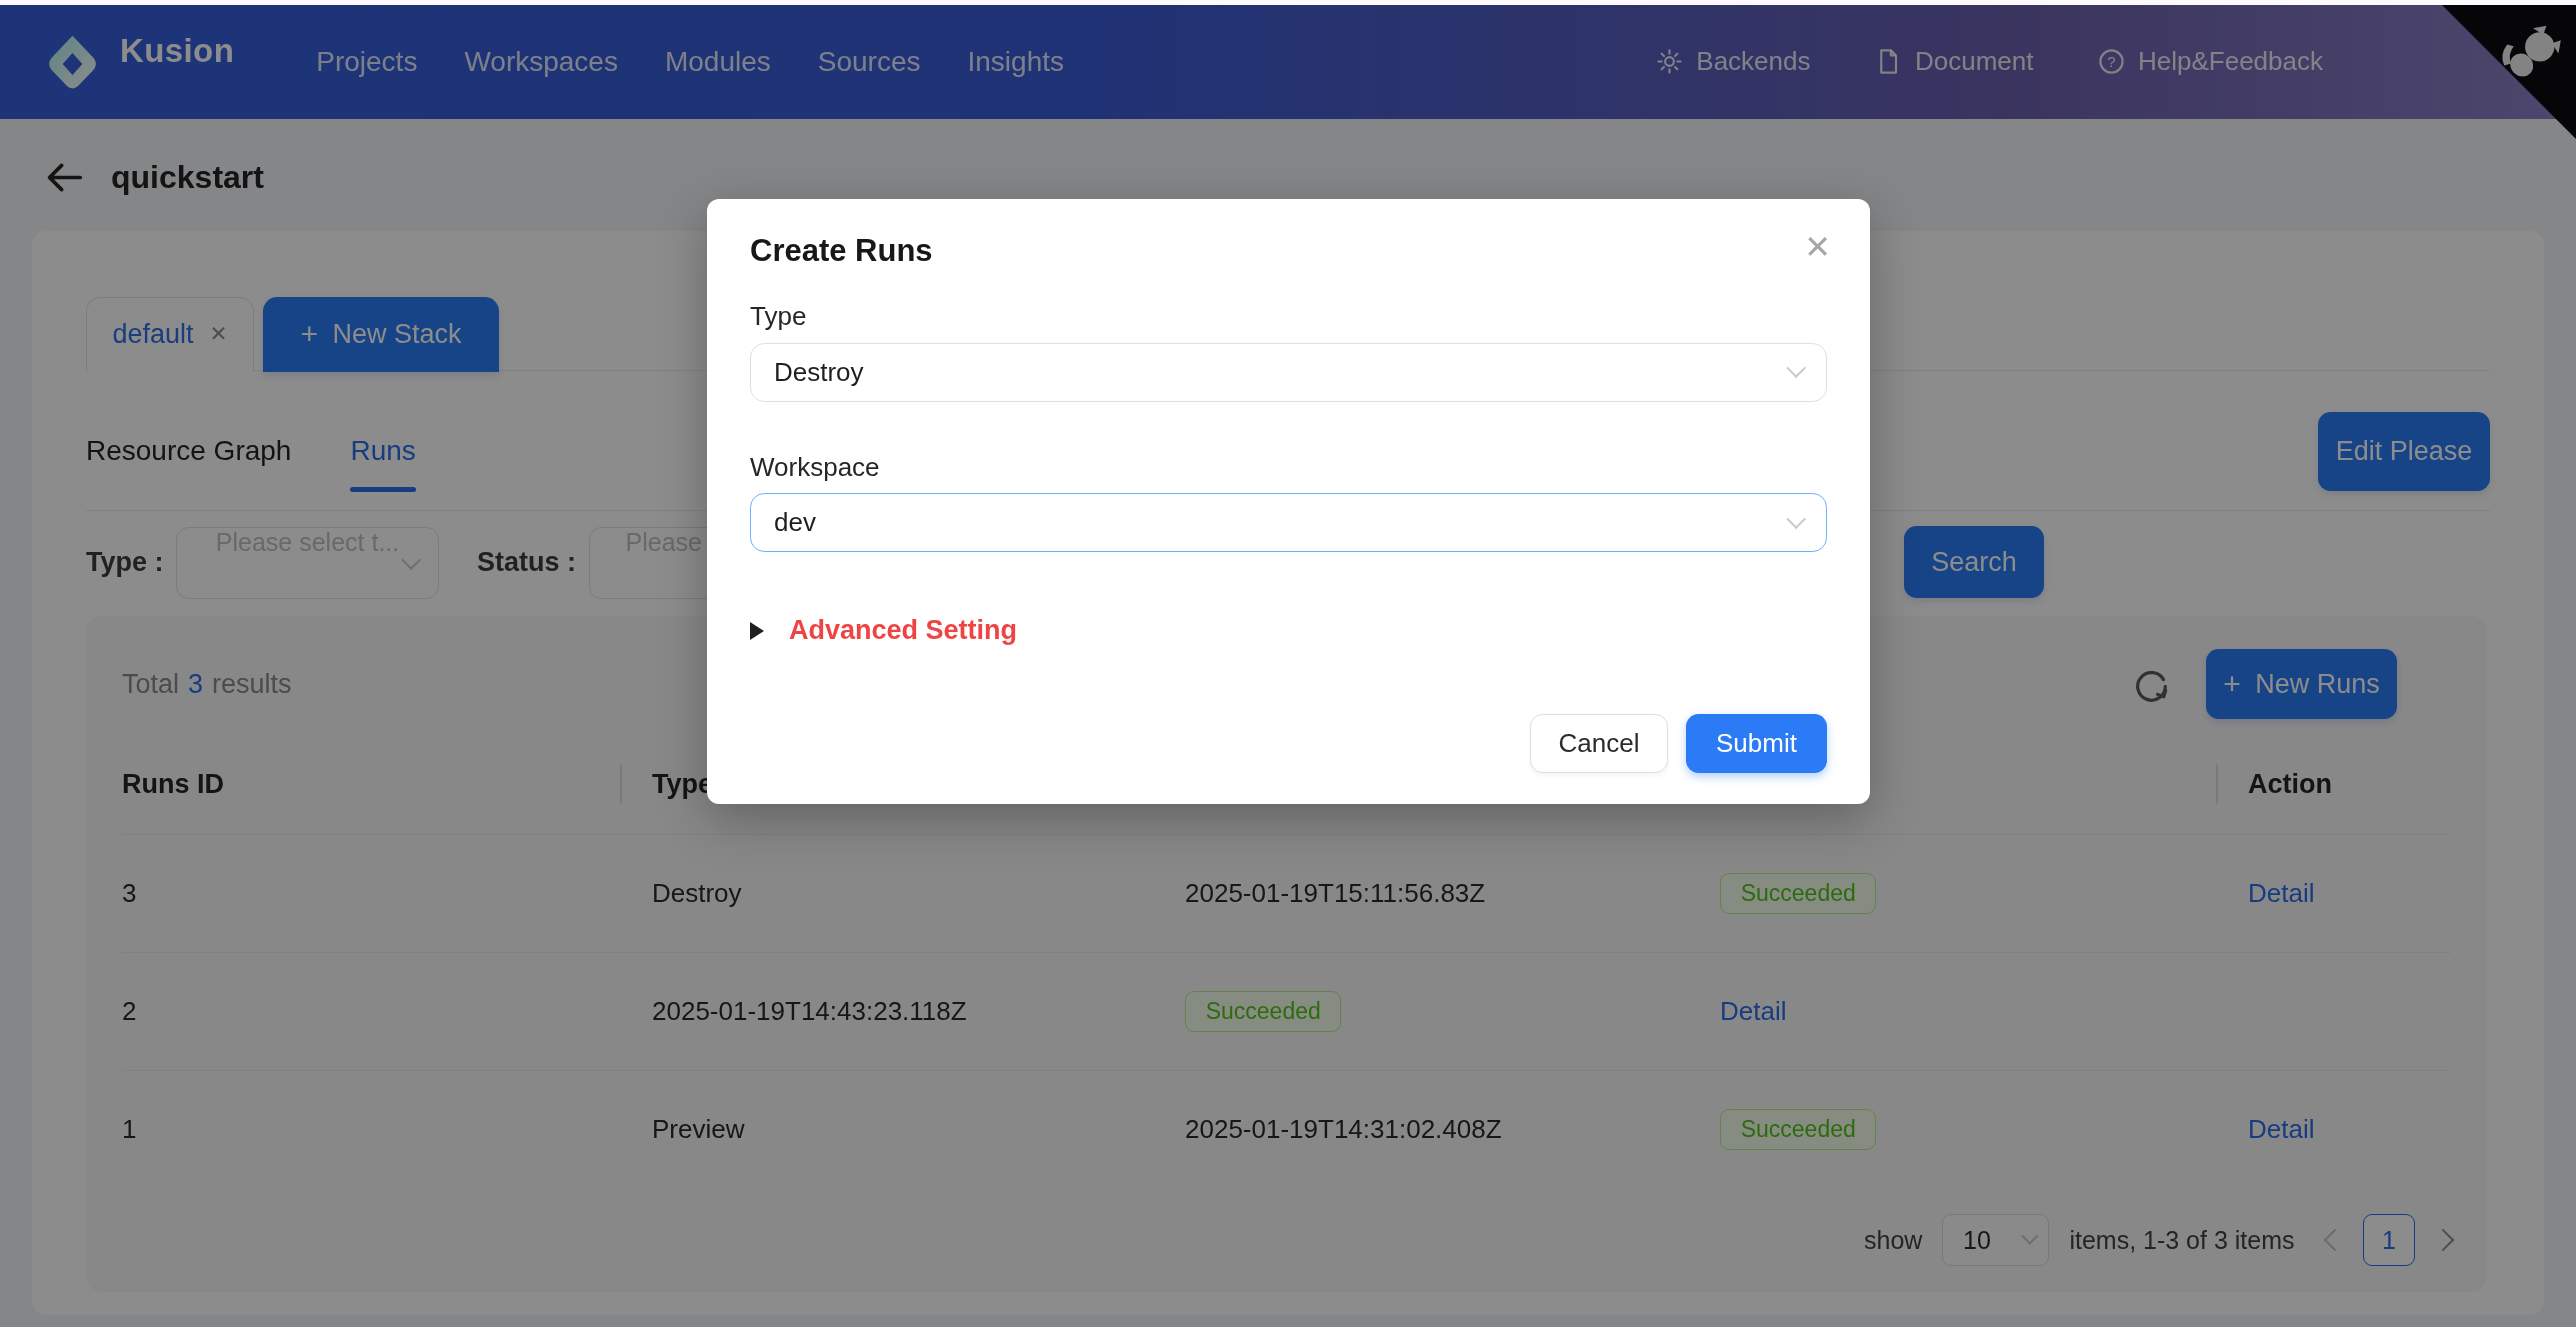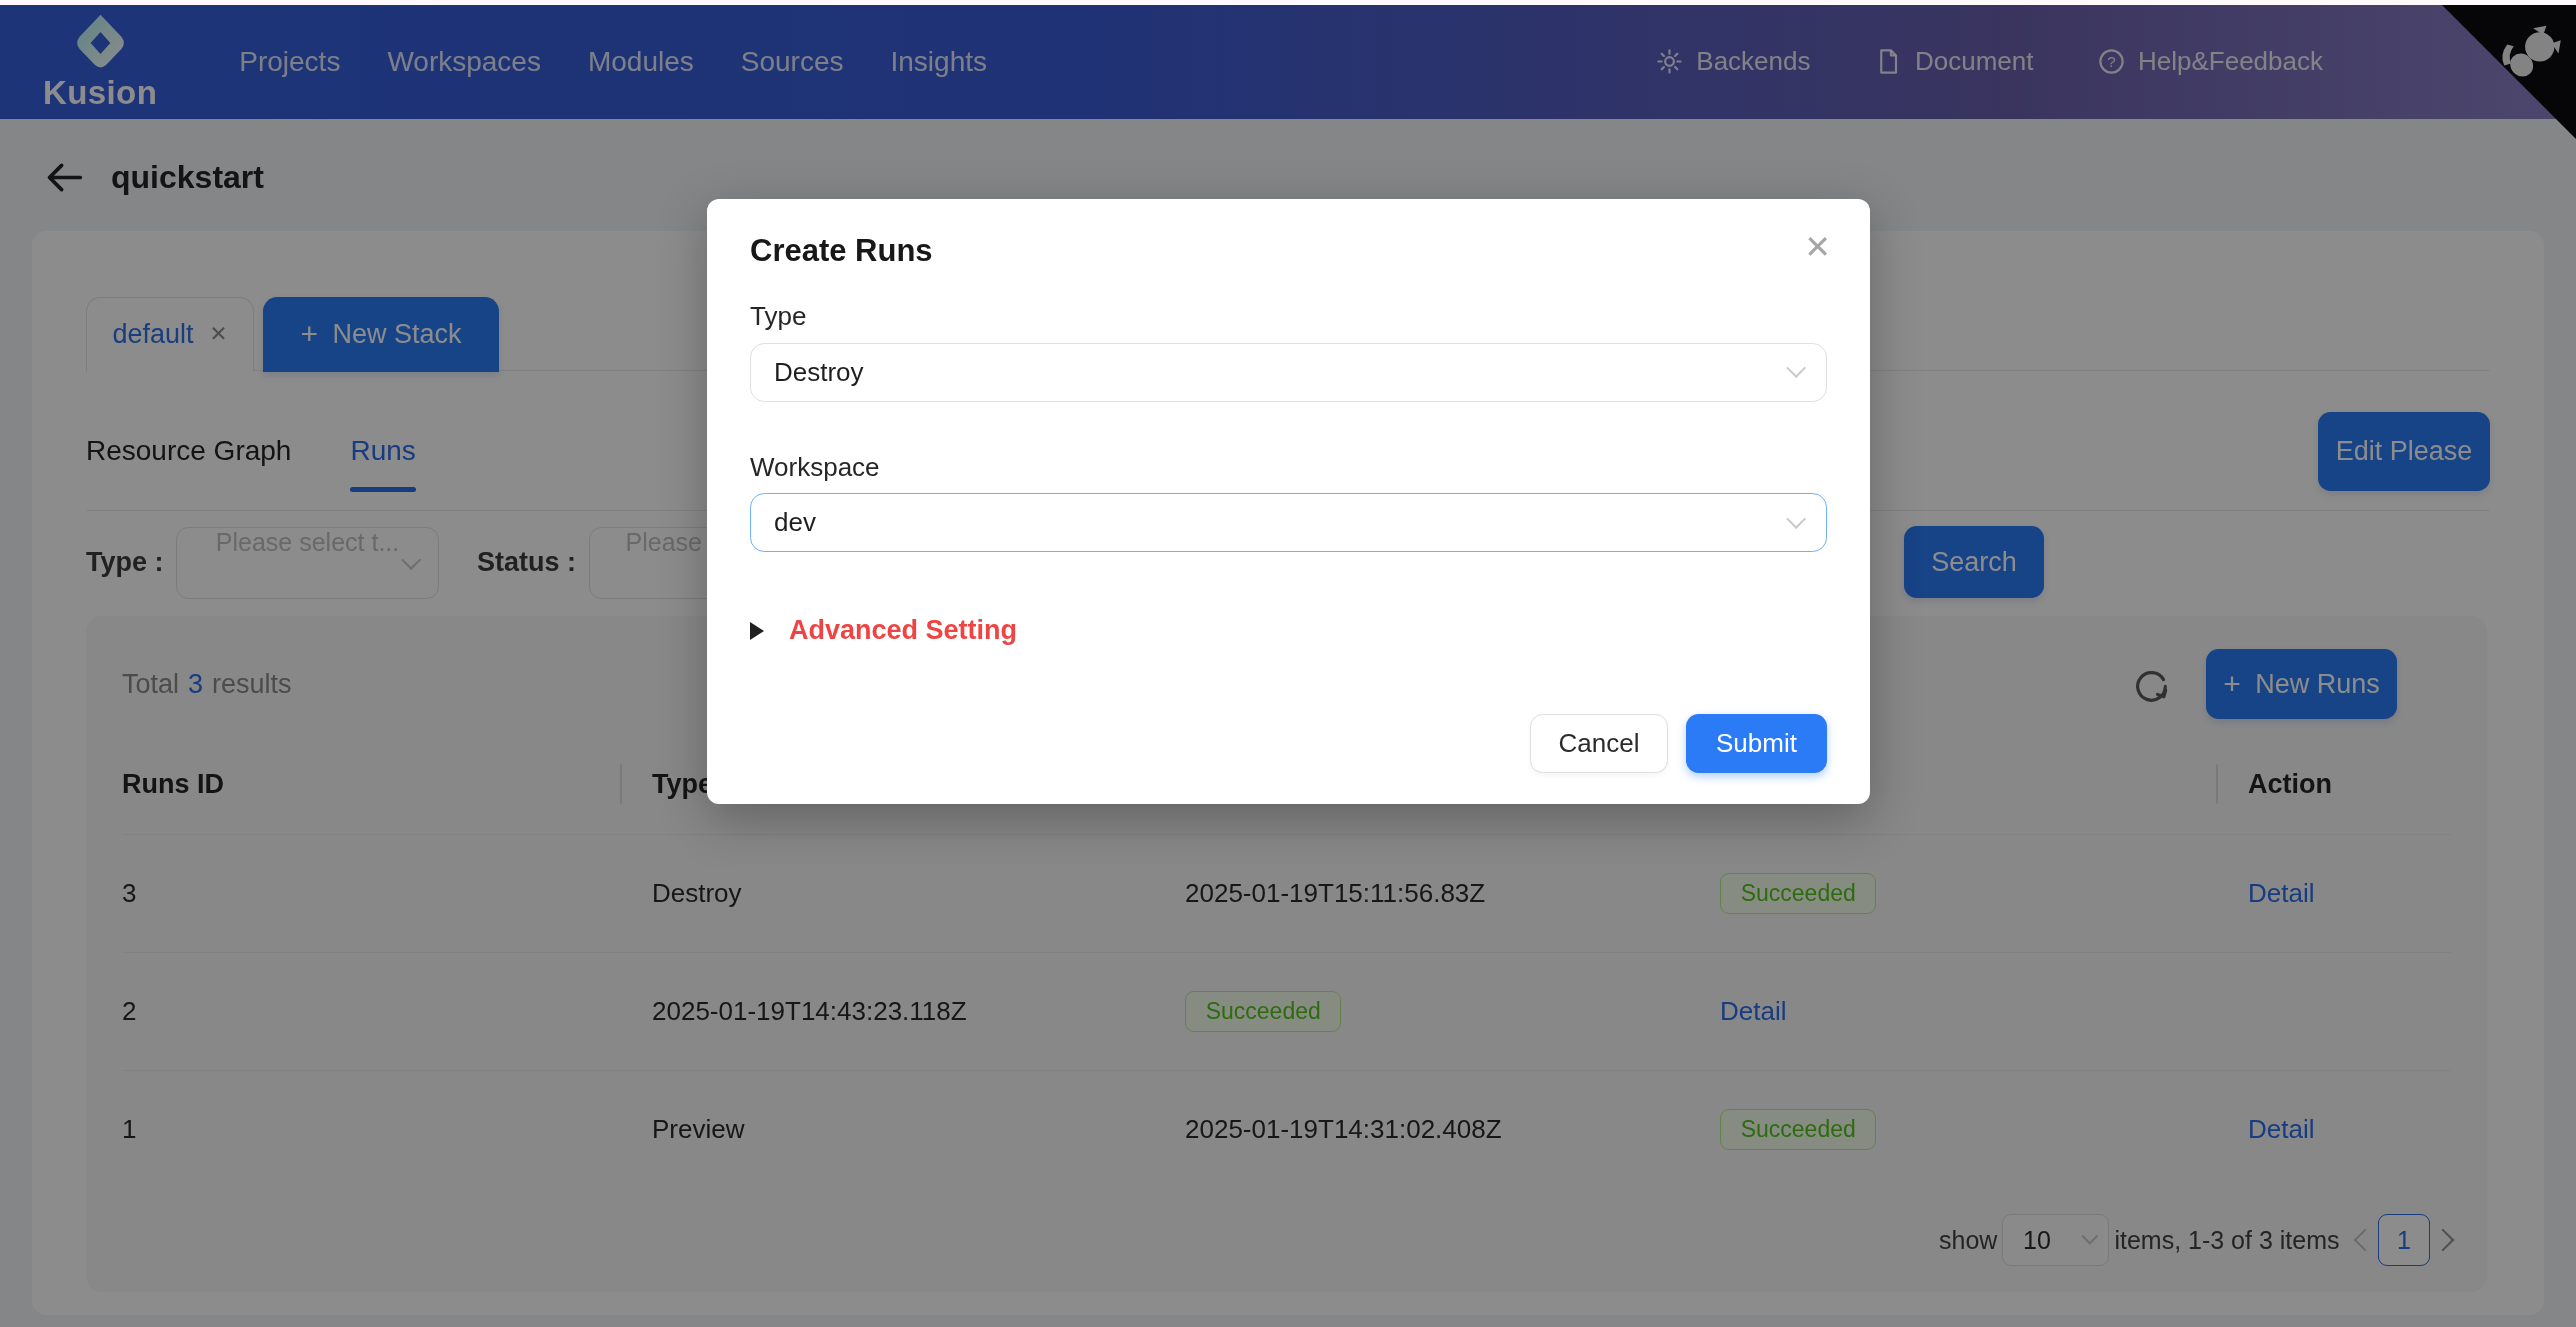--- a/index.html
+++ b/index.html
@@ -6,21 +6,21 @@
   html,body { background:#2a2a2e; }
   body { font-family:"Liberation Sans", sans-serif; }
   .screen { position:relative; width:2576px; height:1327px; background:#f3f4f6; overflow:hidden; }
 
   .top-strip { position:absolute; top:0; left:0; right:0; height:4.5px; background:#fdf9fc; z-index:60; }
 
   
   .navbar { position:absolute; top:4.5px; left:0; right:0; height:114px;
     background:linear-gradient(90deg,#3560db 0%,#3a5cd6 42%,#6a60ae 78%,#8d82c8 100%);
     display:flex; align-items:center; padding:0 43px; z-index:1; }
-  .brand { display:flex; align-items:center; gap:4px; cursor:pointer;flex-direction:column; }
+  .brand { display:flex; gap:18px; cursor:pointer; }
   .brand-name { color:#ffffff; font-size:33px; font-weight:700; letter-spacing:0.4px; }
   .nav-links { display:flex; gap:47px; margin-left:82px; }
   .nav-link { color:rgba(255,255,255,.86); font-size:28px; cursor:pointer; text-decoration:none; }
   .nav-right { margin-left:auto; margin-right:210px; display:flex; gap:63px; align-items:center; }
   .nav-right a { display:flex; align-items:center; gap:12.5px; color:rgba(255,255,255,.88); font-size:26px; cursor:pointer; text-decoration:none; }
   .nav-right svg { width:29px; height:29px; }
 
   
   .gh-tri { position:absolute; top:4.5px; right:0; width:0; height:0;
     border-top:134px solid #0b0b10; border-left:134px solid transparent; z-index:2; }
@@ -80,21 +80,21 @@
   .t-head > div { position:relative; }
   .t-head > div + div::before { content:""; position:absolute; left:-32px; top:50%; transform:translateY(-50%);
     width:1.8px; height:39px; background:#dcdcdc; }
   .t-row { height:118px; font-size:26px; color:#2b2b2b; border-top:1.8px solid #ebebeb; }
   .t-row:last-of-type { border-bottom:1.8px solid #ebebeb; }
   .badge { display:inline-block; justify-self:start; padding:6.3px 19.7px; font-size:23px; color:#52c41a;
     background:#f6ffed; border:1.8px solid #b7eb8f; border-radius:9px; }
   .link { color:#2b6de8; cursor:pointer; text-decoration:none; font-size:26px; }
 
   .pagi { position:absolute; right:36px; bottom:25px; height:54px; display:flex; align-items:center;
-    gap:5px; font-size:25px; color:#434343;text-align:right; }
+    gap:20px; font-size:25px; color:#434343;text-align:right; }
   .size-select { width:107px; height:52px; border:1.8px solid #dcdcdc; border-radius:9px; background:#fbfbfc;
     display:flex; align-items:center; padding:0 12.5px 0 19.7px; cursor:pointer; color:#2b2b2b; }
   .size-select .chev { width:11.6px; height:11.6px; }
   .pchev { width:16px; height:16px; border-left:2.7px solid #c2c2c2; border-bottom:2.7px solid #c2c2c2; cursor:pointer; flex:none; }
   .pchev.left { transform:rotate(45deg); margin-left:12.5px; }
   .pchev.right { transform:rotate(225deg); border-color:#8f8f8f; }
   .pg-current { width:52px; height:52px; border:1.8px solid #2b6de8; border-radius:9px; background:#fff;
     color:#2b6de8; display:flex; align-items:center; justify-content:center; cursor:pointer; }
 
   

